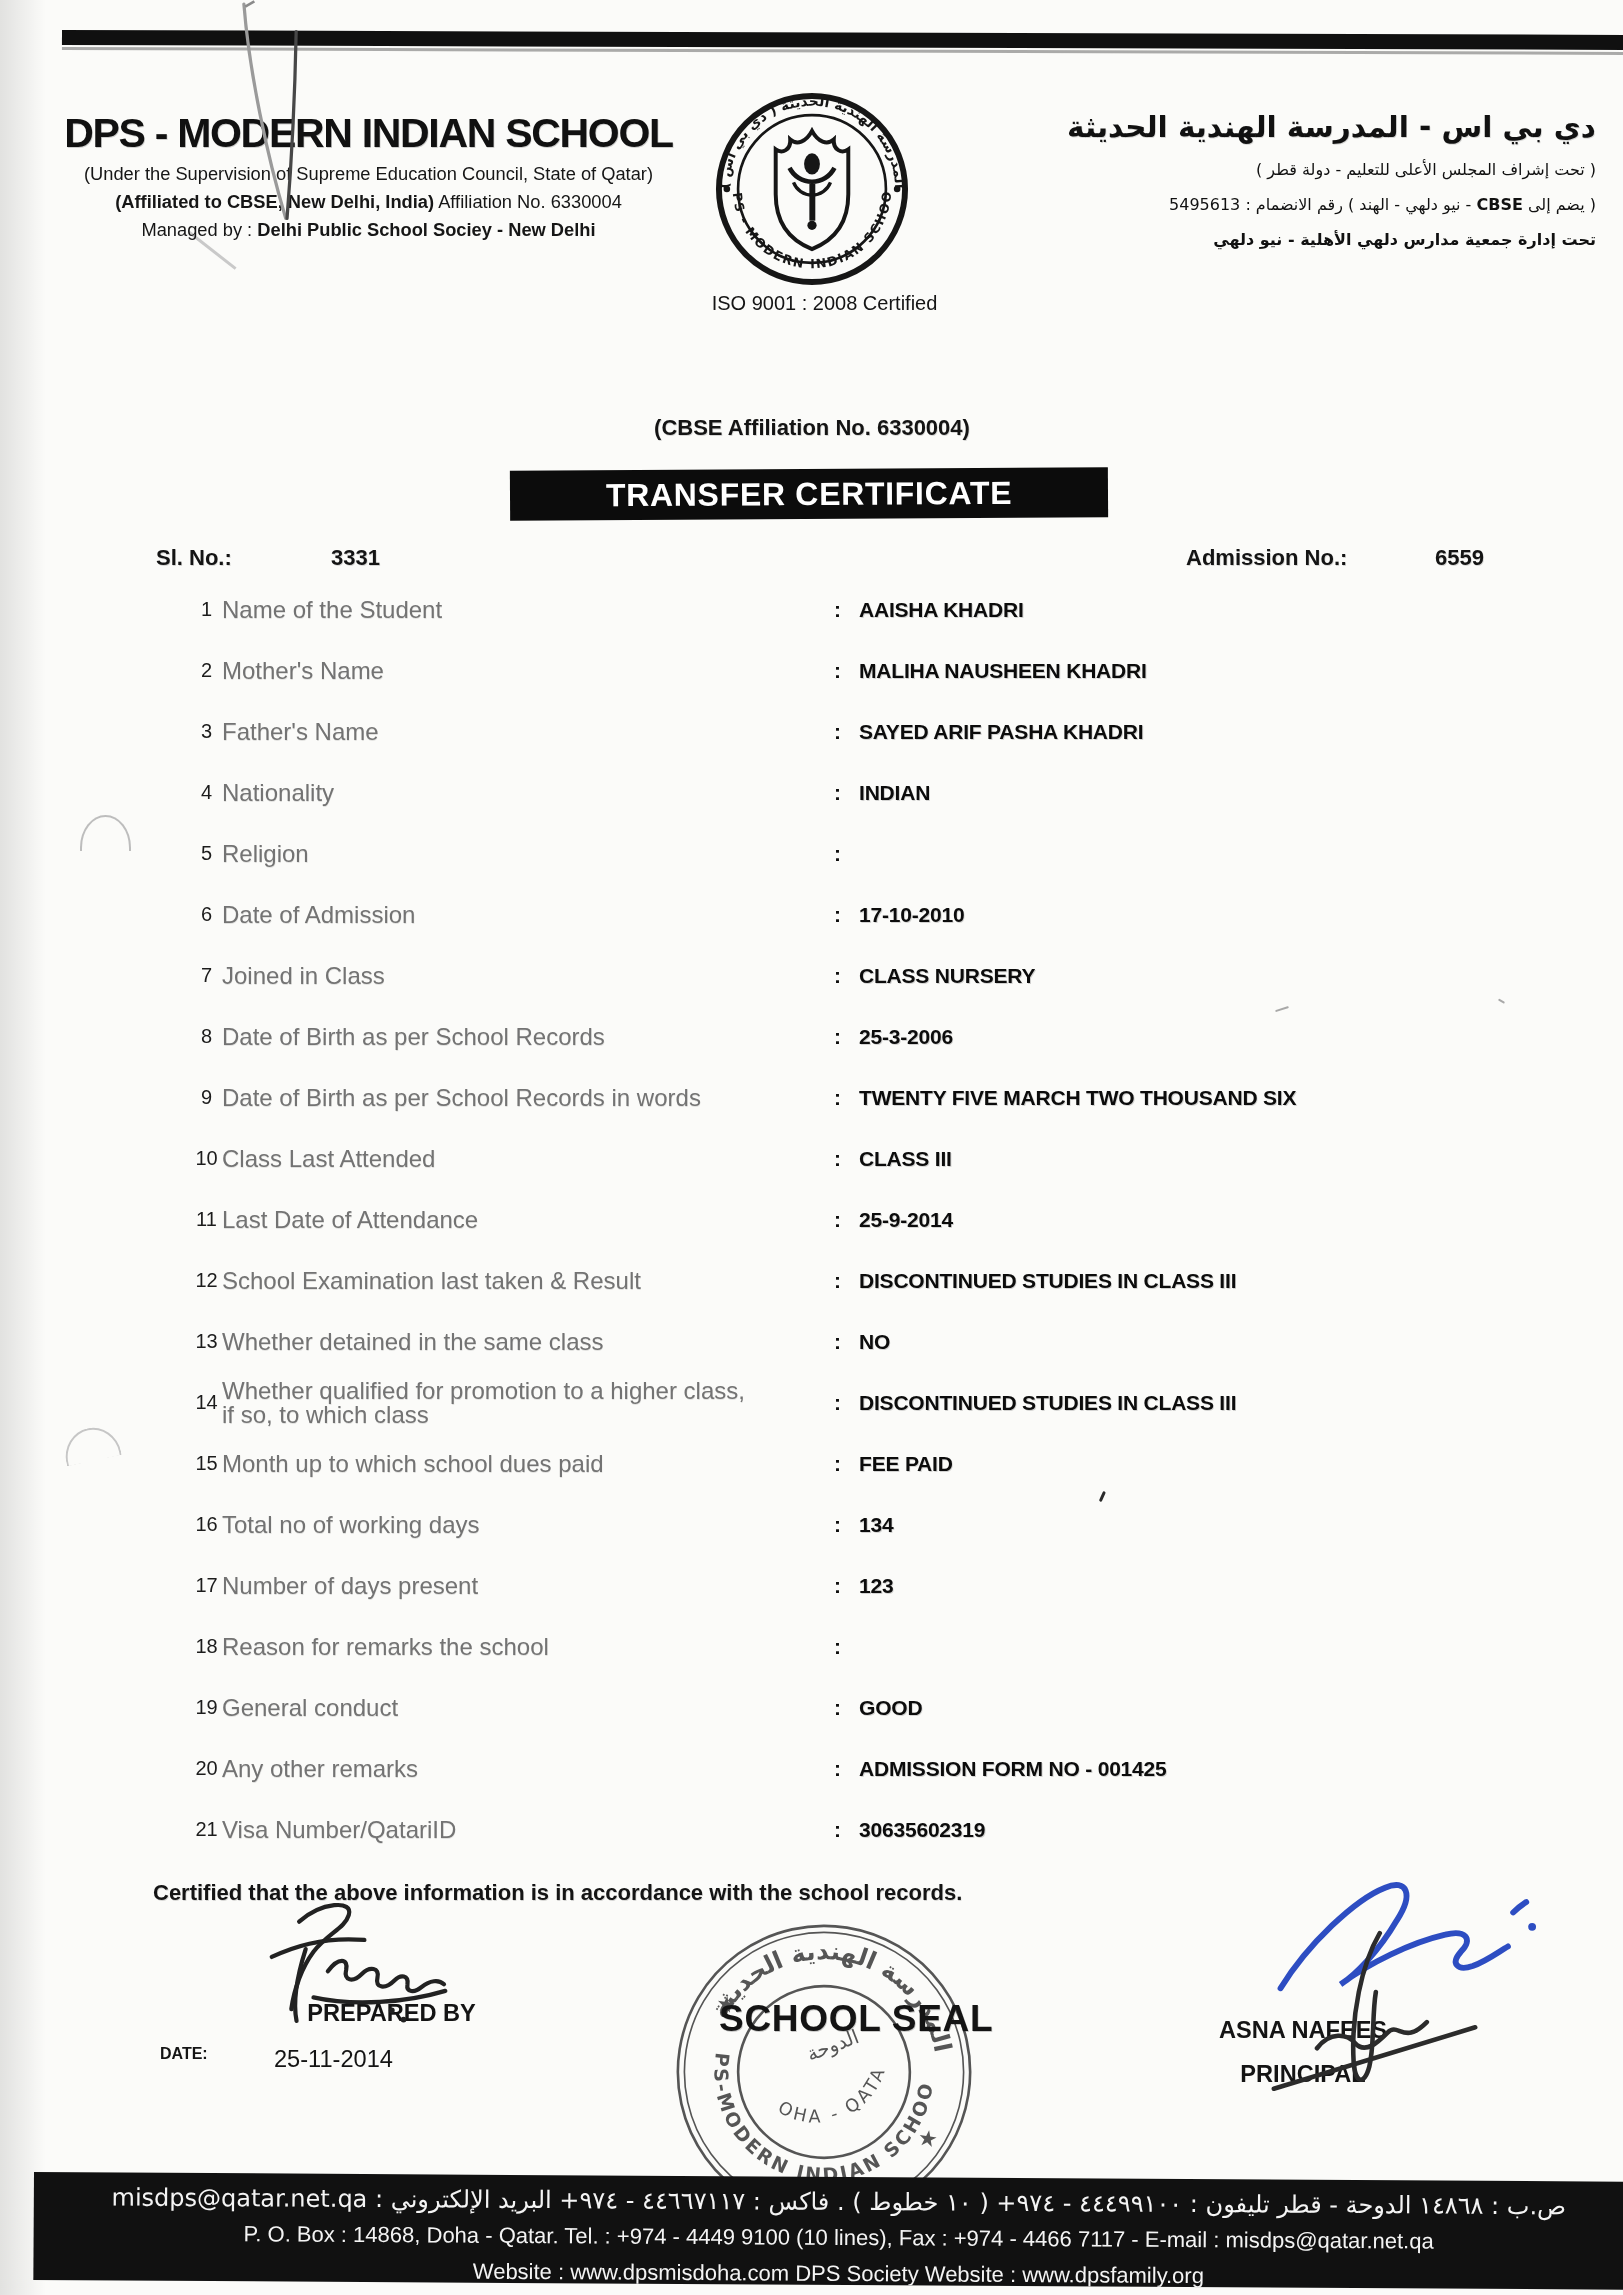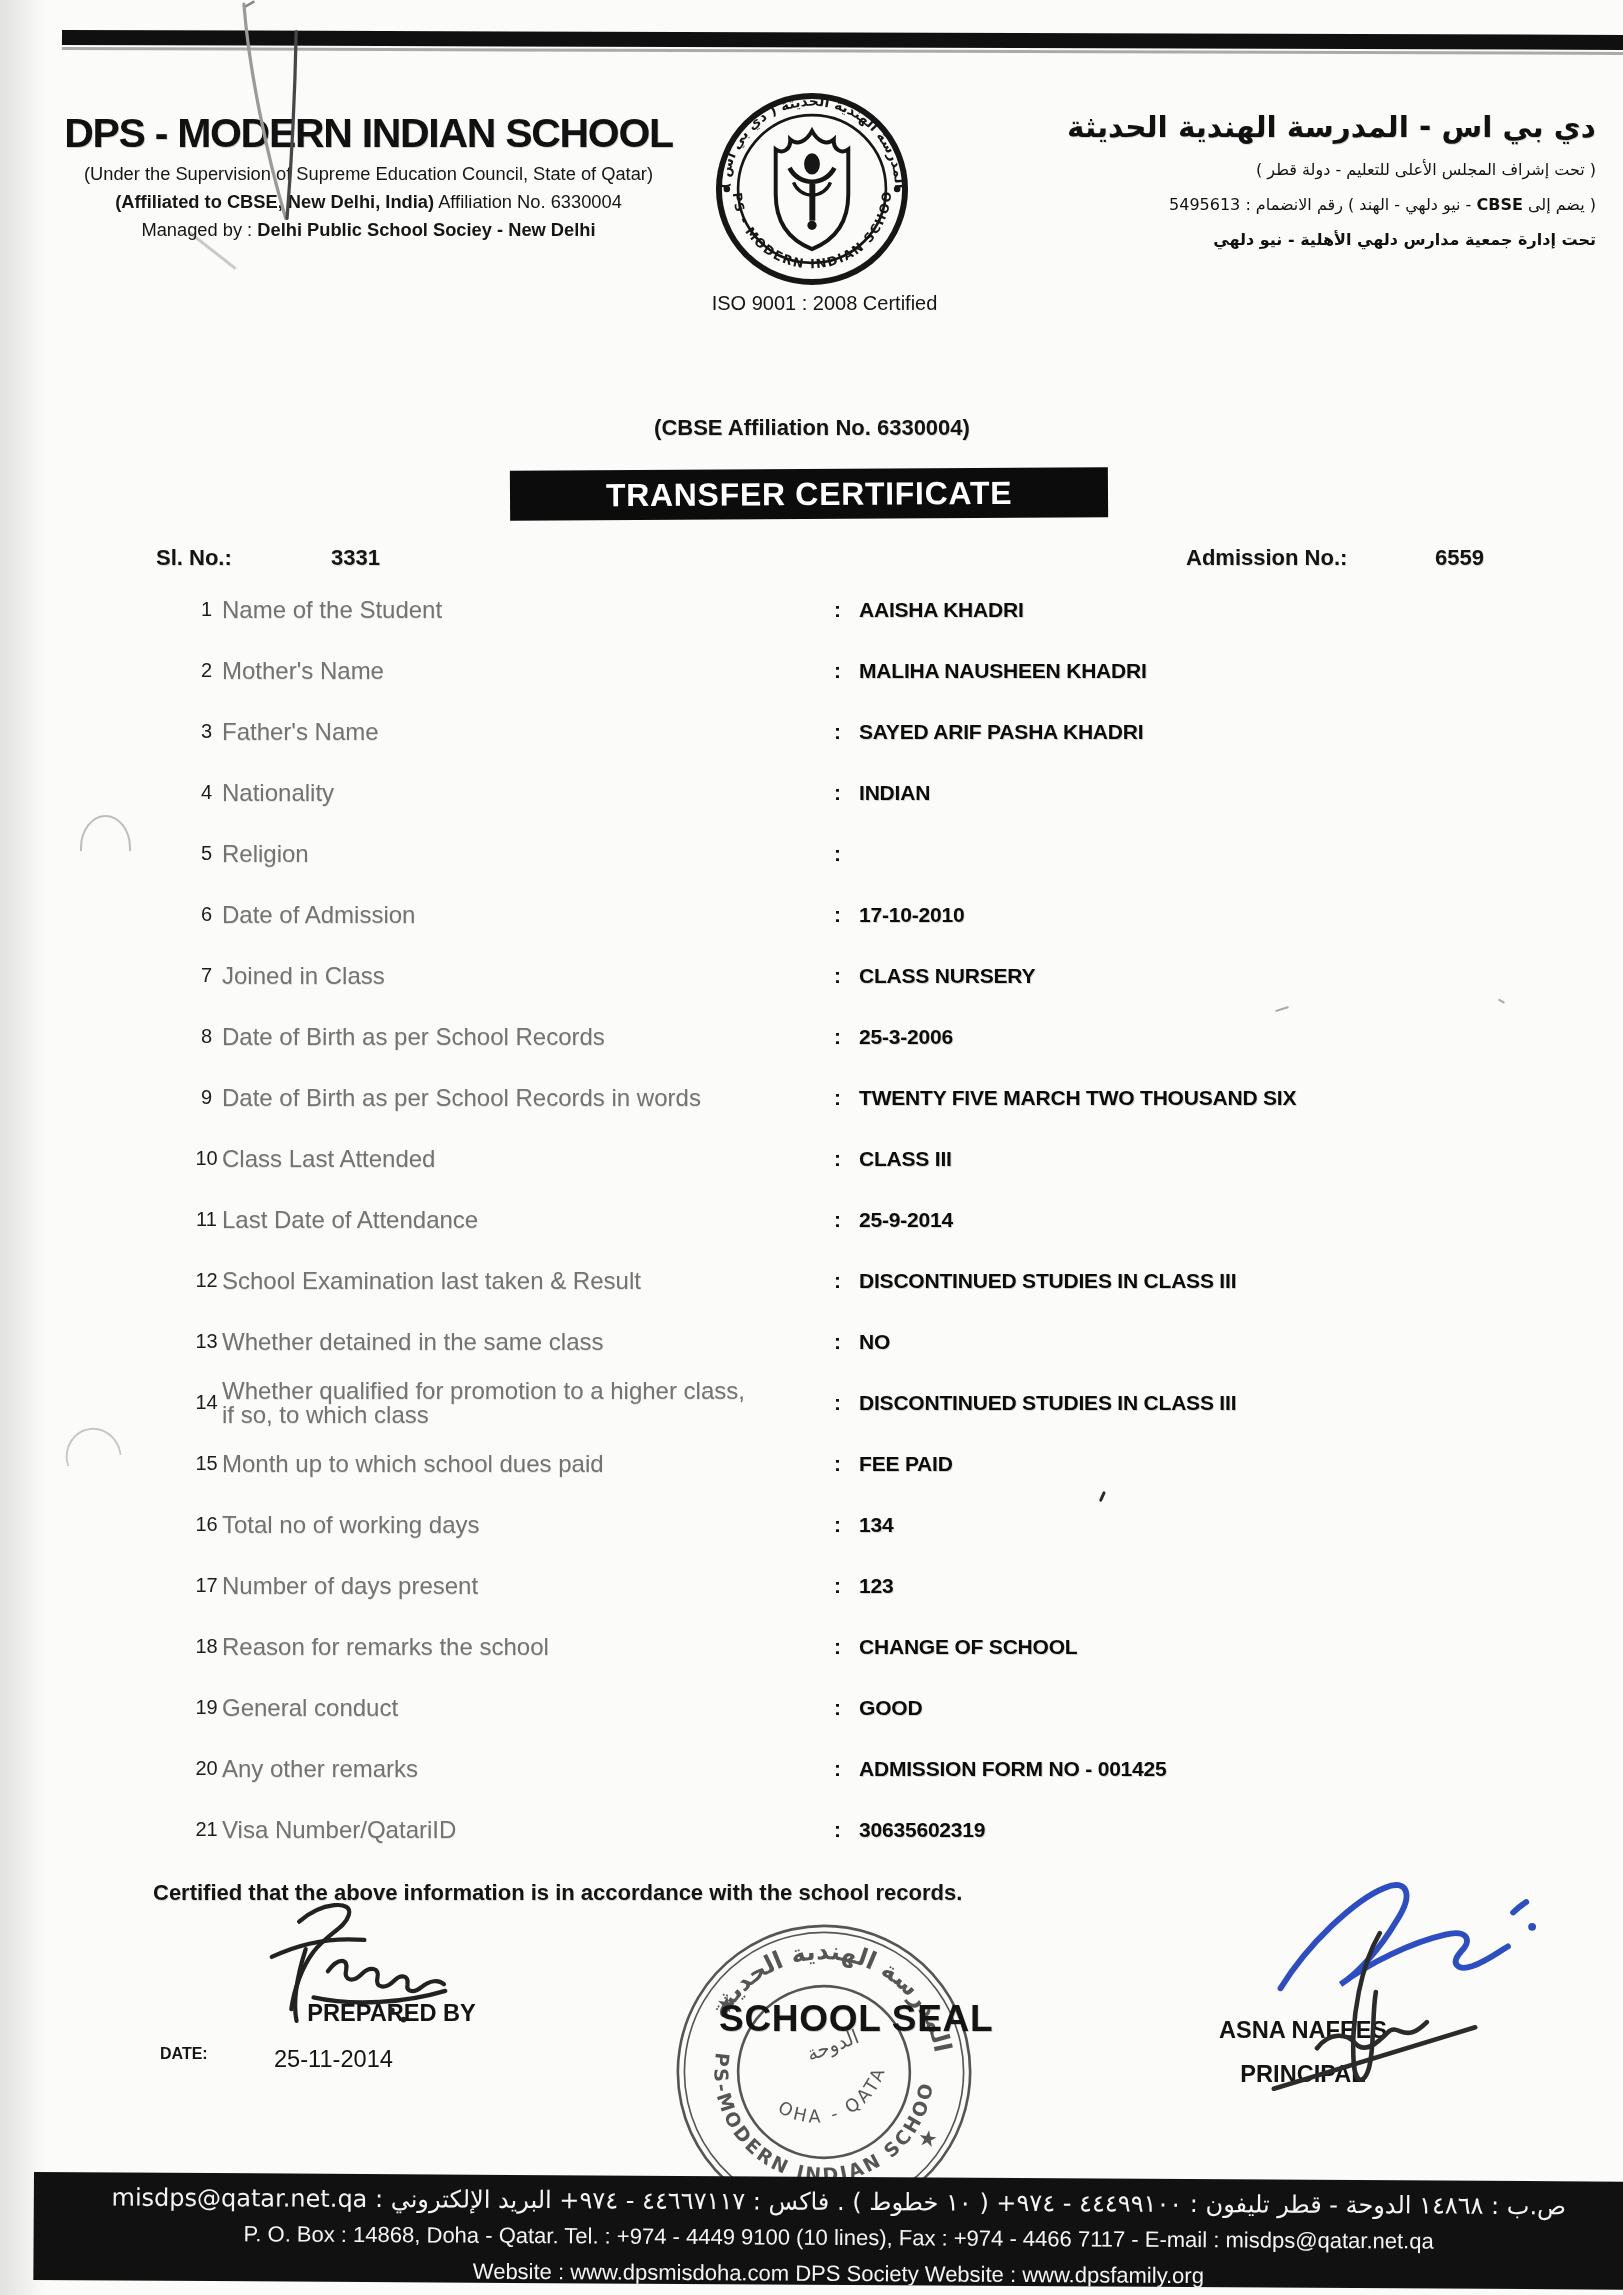--- a/index.html
+++ b/index.html
@@ -261,21 +261,20 @@
         </div>
         <div class="f-colon">:</div>
         <div class="f-value">123</div>
       </div>
       <div class="field-row">
         <div class="f-no">18</div>
         <div class="f-label">
           <div>Reason for remarks the school</div>
         </div>
         <div class="f-colon">:</div>
-        <div class="f-value">CHANGE OF SCHOOL</div>
       </div>
       <div class="field-row">
         <div class="f-no">19</div>
         <div class="f-label">
           <div>General conduct</div>
         </div>
         <div class="f-colon">:</div>
         <div class="f-value">GOOD</div>
       </div>
       <div class="field-row">

